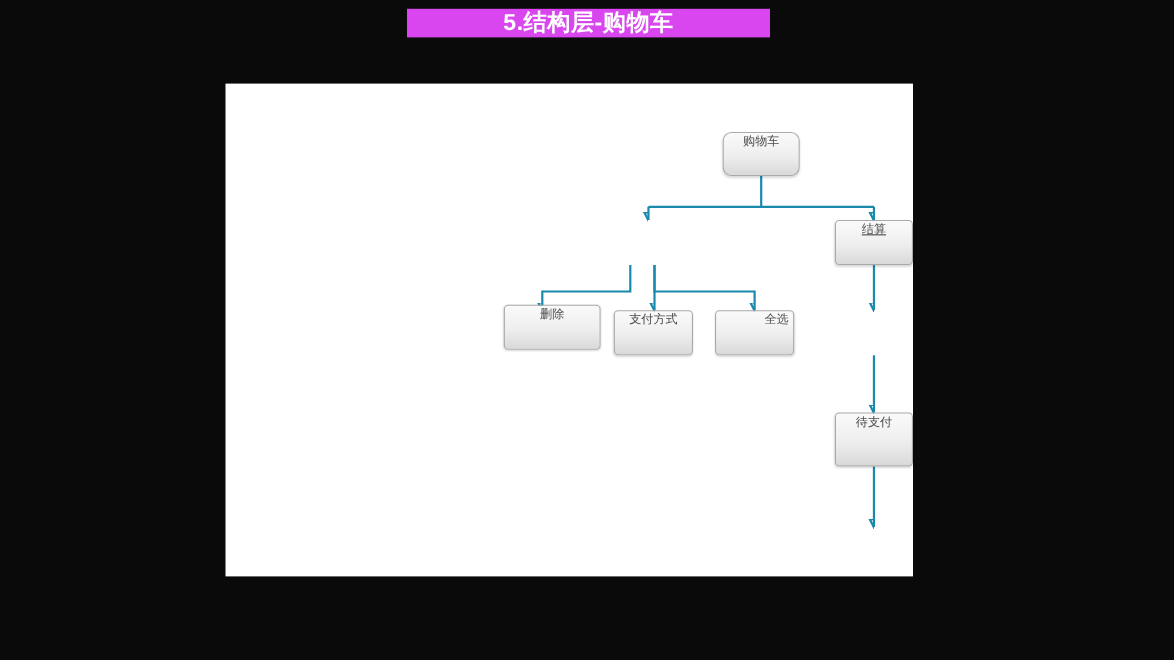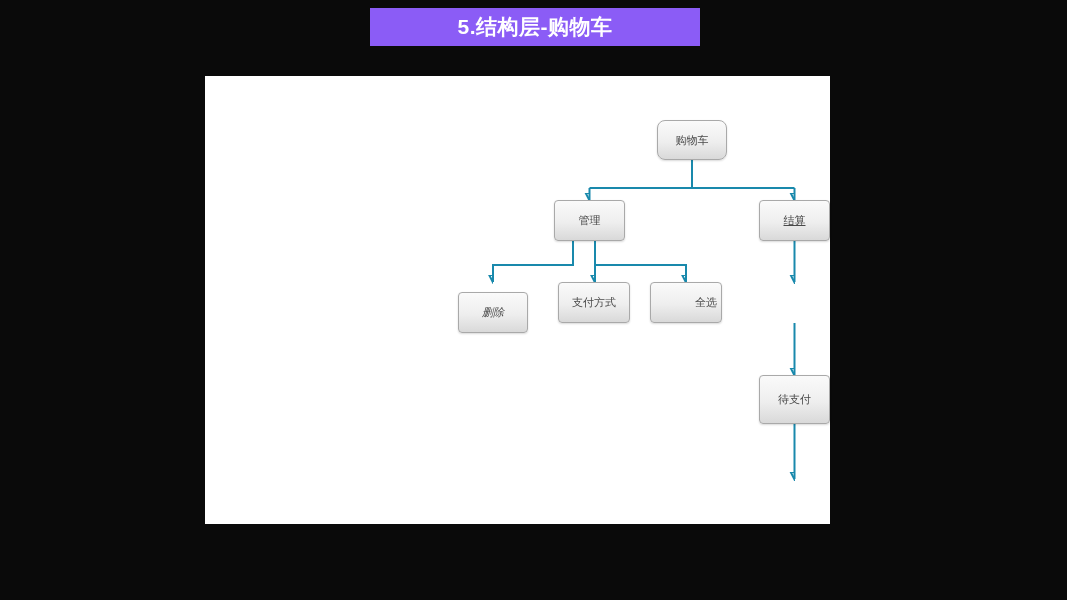--- a/index.html
+++ b/index.html
@@ -13,24 +13,24 @@
     width: 1067px;
     height: 600px;
     background: #0a0a0a;
     overflow: hidden;
   }
   .title-bar {
     position: absolute;
     left: 370px;
     top: 8px;
     width: 330px;
-    height: 38px;
-    background: #8b5cf6;
+    height: 26px;
+    background: #d946ef;
     display: flex;
-    align-items: center;
+    align-items: flex-end;
     justify-content: center;
   }
   .title-text {
     color: #ffffff;
     font-size: 21px;
     font-weight: bold;
     letter-spacing: 0.5px;
     white-space: nowrap;
   }
   .canvas {
@@ -55,30 +55,29 @@
     stroke-width: 2;
   }
   .node {
     position: absolute;
     box-sizing: border-box;
     background: linear-gradient(to bottom, #fafafa 0%, #eeeeee 55%, #d9d9d9 100%);
     border: 1px solid #a9a9a9;
     border-radius: 4px;
     box-shadow: 0 1px 2px rgba(0,0,0,0.15);
     display: flex;
-    align-items: center;
     justify-content: center;
     font-size: 11px;
     color: #4a4a4a;
     white-space: nowrap;
   }
   .node-cart       { left: 452px; top: 44px;  width: 70px; height: 40px; border-radius: 8px; }
   .node-manage     { left: 349px; top: 124px; width: 71px; height: 41px; }
   .node-checkout   { left: 554px; top: 124px; width: 71px; height: 41px; text-decoration: underline; }
-  .node-delete     { left: 253px; top: 216px; width: 70px; height: 41px; font-style: italic; }
+  .node-delete     { left: 253px; top: 201px; width: 88px; height: 41px; }
   .node-movefav    { left: 353px; top: 206px; width: 72px; height: 41px; }
   .node-selectall  { left: 445px; top: 206px; width: 72px; height: 41px; padding-left: 40px; }
   .node-pay        { left: 554px; top: 206px; width: 71px; height: 41px; }
   .node-pending    { left: 554px; top: 299px; width: 71px; height: 49px; }
   .node-paymethod  { left: 554px; top: 403px; width: 71px; height: 45px; }
 </style>
 </head>
 <body>
 
 <div id="stage">
@@ -107,23 +106,20 @@
 
       <path d="M589.5,165 V206" marker-end="url(#arrow)"></path>
       <path d="M589.5,247 V299" marker-end="url(#arrow)"></path>
       <path d="M589.5,348 V403" marker-end="url(#arrow)"></path>
     </svg>
 
     <div class="node node-cart">
       <span>购物车</span>
     </div>
 
-    <div class="node node-manage">
-      <span>管理</span>
-    </div>
 
     <div class="node node-checkout">
       <span>结算</span>
     </div>
 
     <div class="node node-delete">
       <span>删除</span>
     </div>
 
     <div class="node node-movefav">

